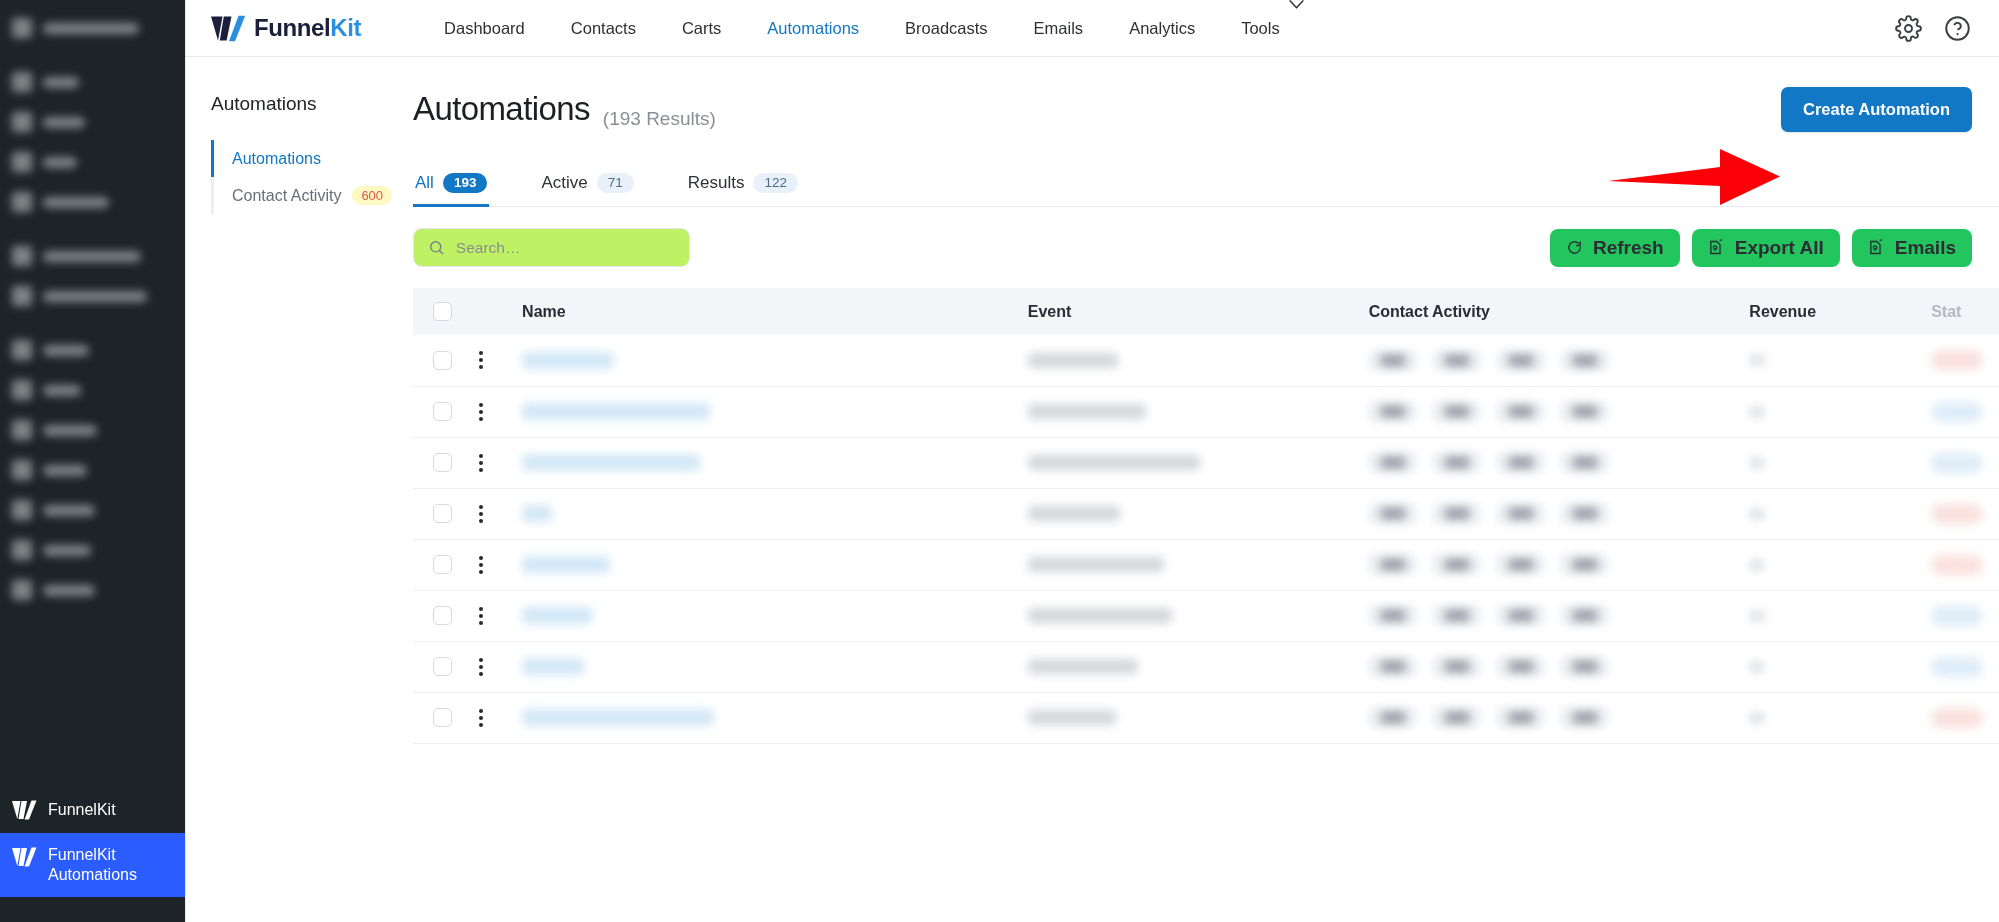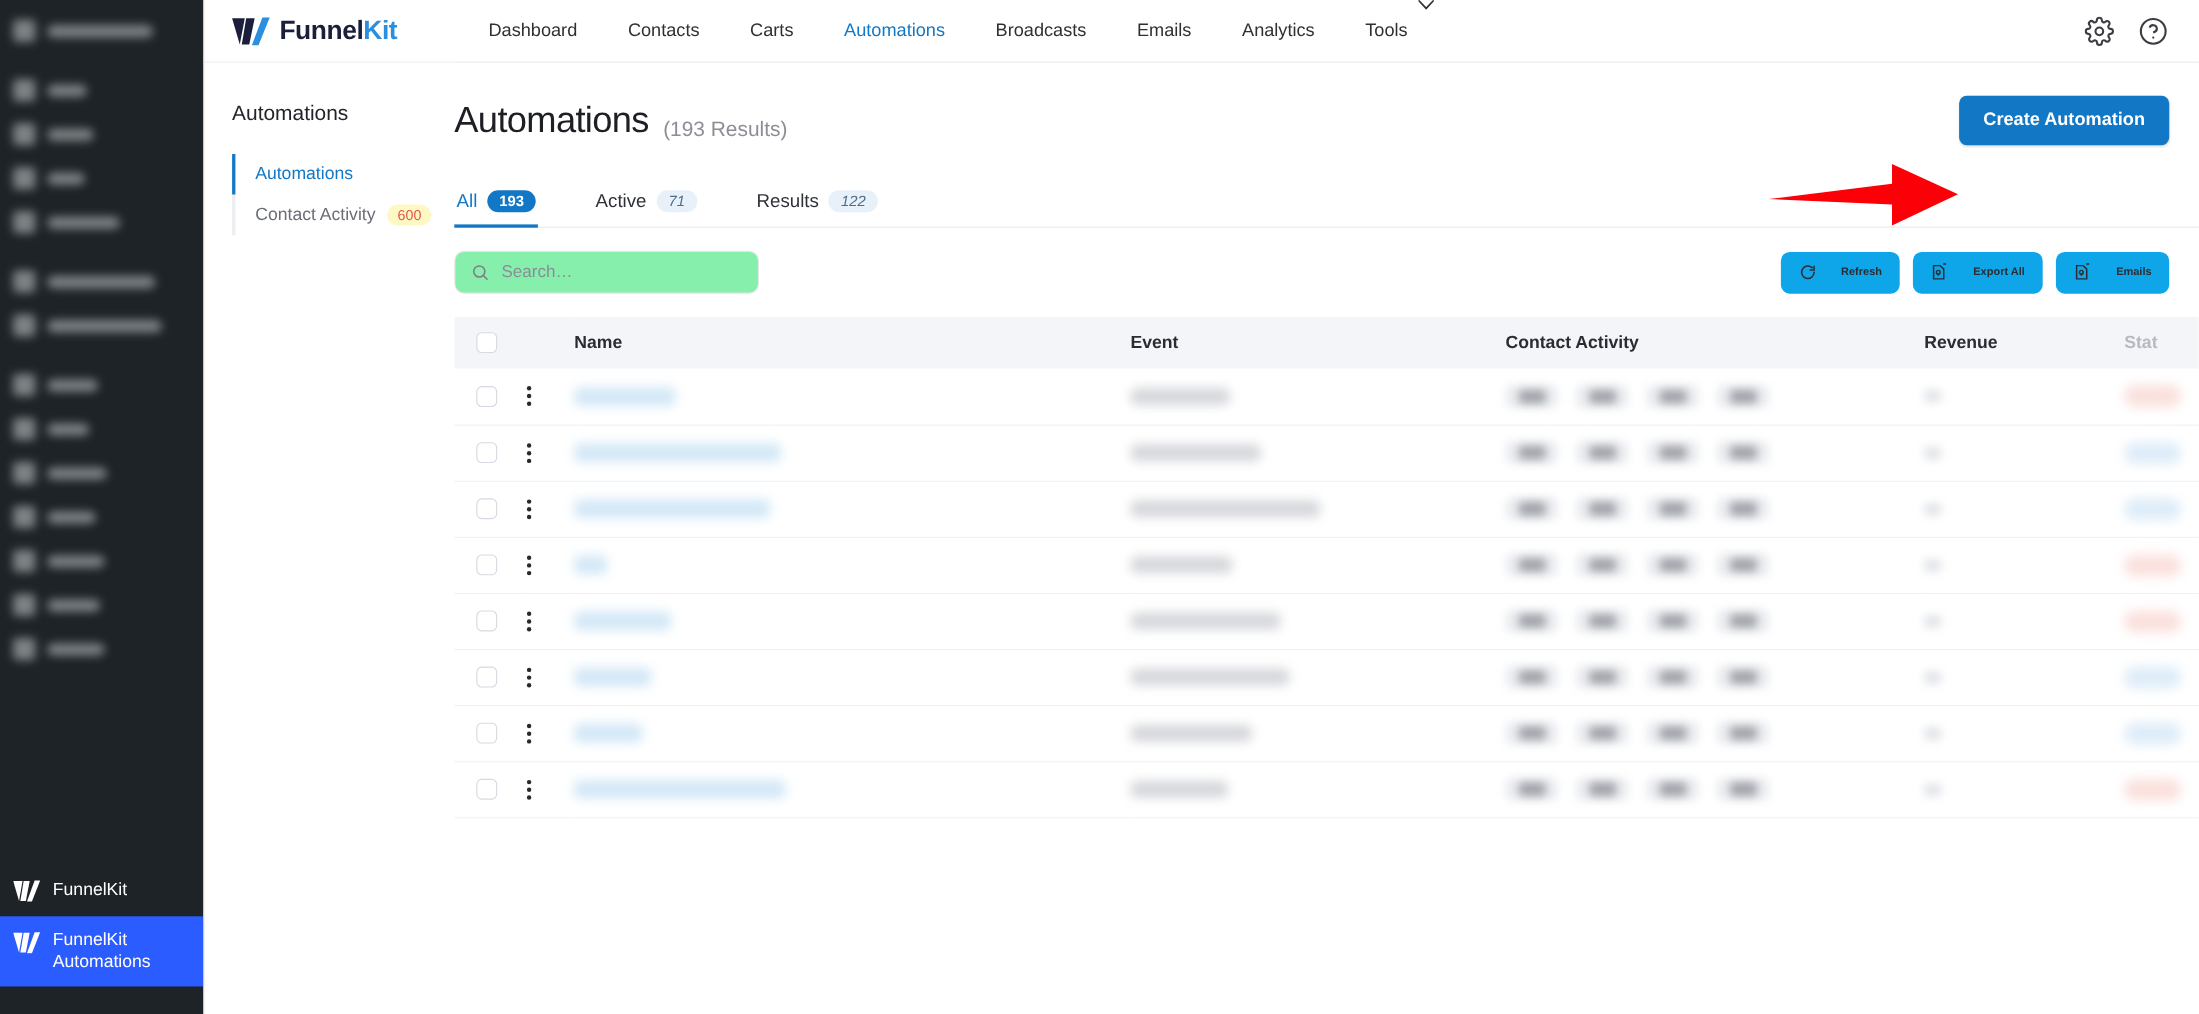--- a/index.html
+++ b/index.html
@@ -258,39 +258,39 @@
   }
   .tab.active { color: #1277c4; border-bottom-color: #1277c4; }
   .badge-dark {
     background: #1277c4; color: #fff;
     font-size: 13.5px; font-weight: bold;
     border-radius: 11px; padding: 3px 11px; line-height: 1;
   }
   .badge-light {
     background: #e8f1fa; color: #4d6d8c;
     font-size: 13.5px;
-    border-radius: 11px; padding: 3px 11px; line-height: 1; font-style: italic;
+    border-radius: 11px; padding: 3px 11px; line-height: 1;
   }
 
   
   .toolbar {
     display: flex;
     align-items: center;
     padding: 21px 0 21px 0;
   }
   .search-box {
     width: 277px;
     height: 39px;
     border: 1px solid #e4e6eb;
     border-radius: 9px;
     display: flex;
     align-items: center;
     gap: 11px;
     padding: 0 14px;
-    background: #86efac;
+    background: #bef264;
   }
   .search-box input {
     border: none;
     outline: none;
     font-size: 15.5px;
     color: #70737c;
     font-family: "Liberation Sans", sans-serif;
     width: 100%;
     background: transparent;
   }
@@ -298,27 +298,27 @@
 
   .tool-actions {
     margin-left: auto;
     display: flex;
     gap: 12px;
     margin-right: 27px;
   }
   .tool-btn {
     display: flex;
     align-items: center;
-    gap: 22px;
-    background: #0ea5e9;
+    gap: 10px;
+    background: #22c55e;
     border: none;
     border-radius: 8px;
     height: 38px;
     padding: 0 16px;
-    font-size: 10px;
+    font-size: 19px;
     font-weight: bold;
     color: #2b2d33;
     cursor: pointer;
     font-family: "Liberation Sans", sans-serif;
     white-space: nowrap;
   }
 
   
   .table-wrap {
     position: relative;

